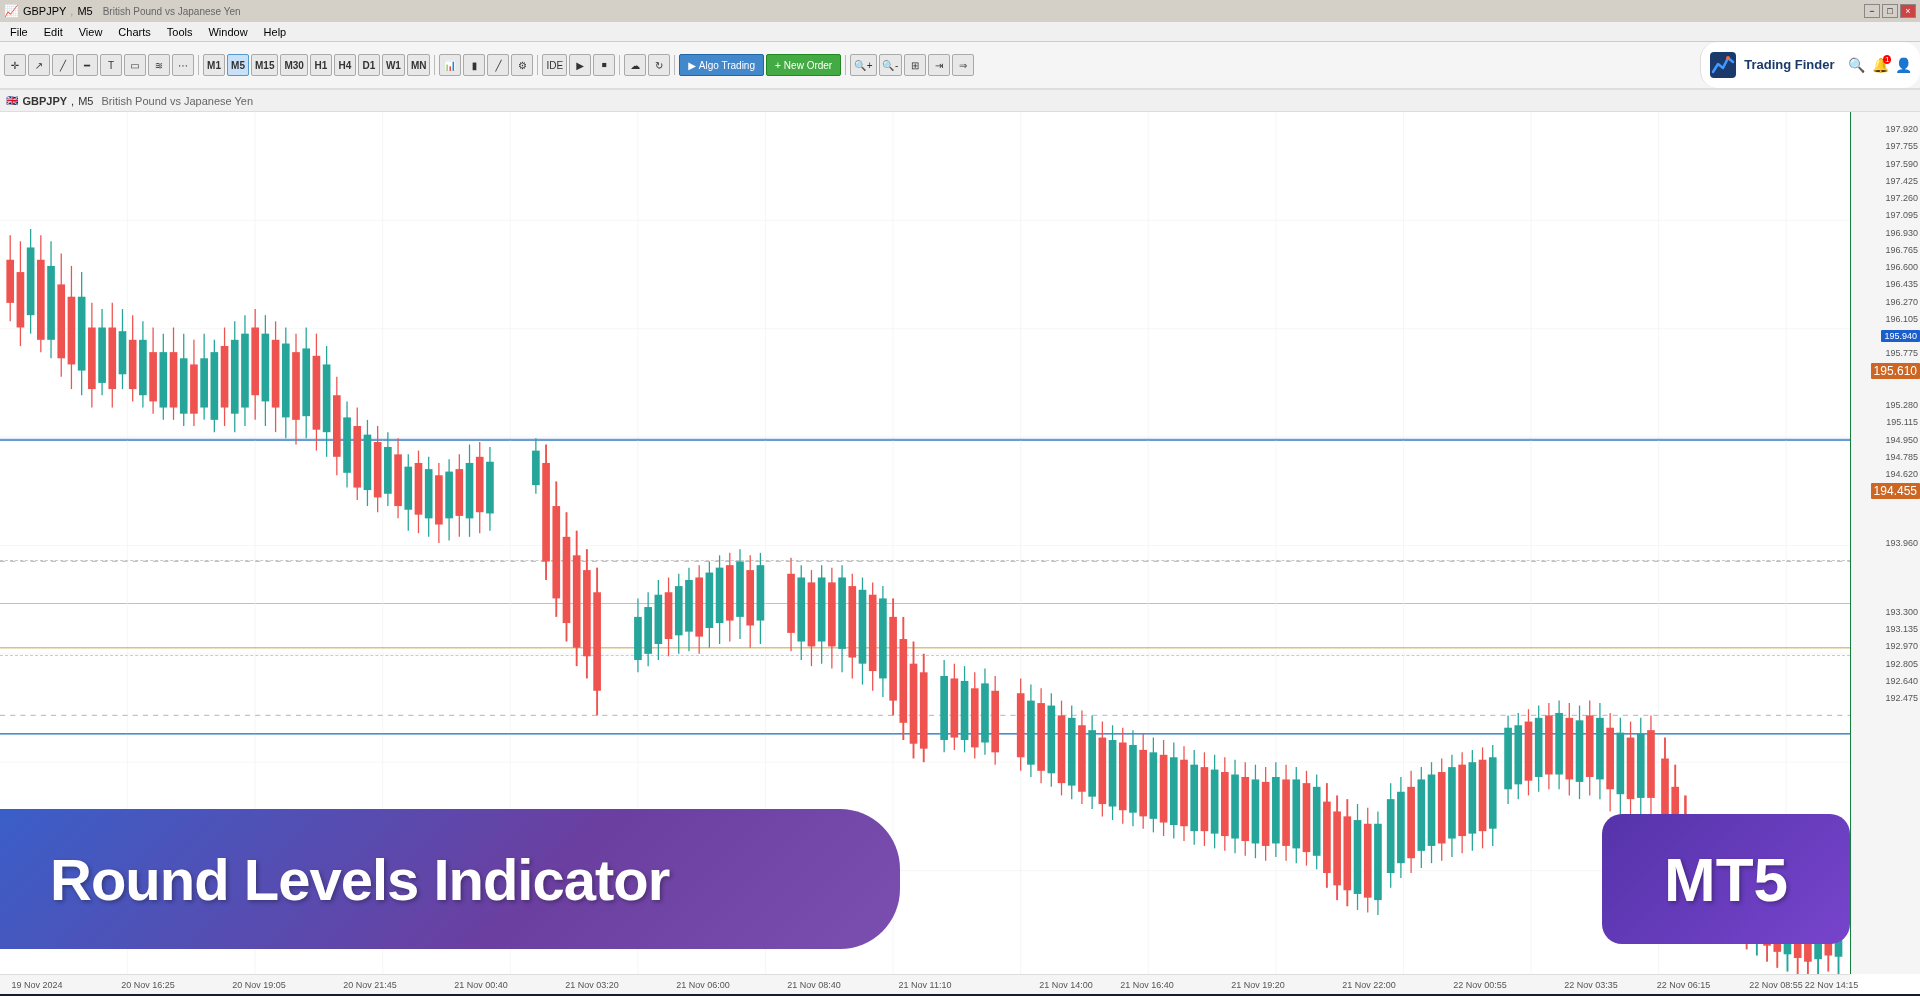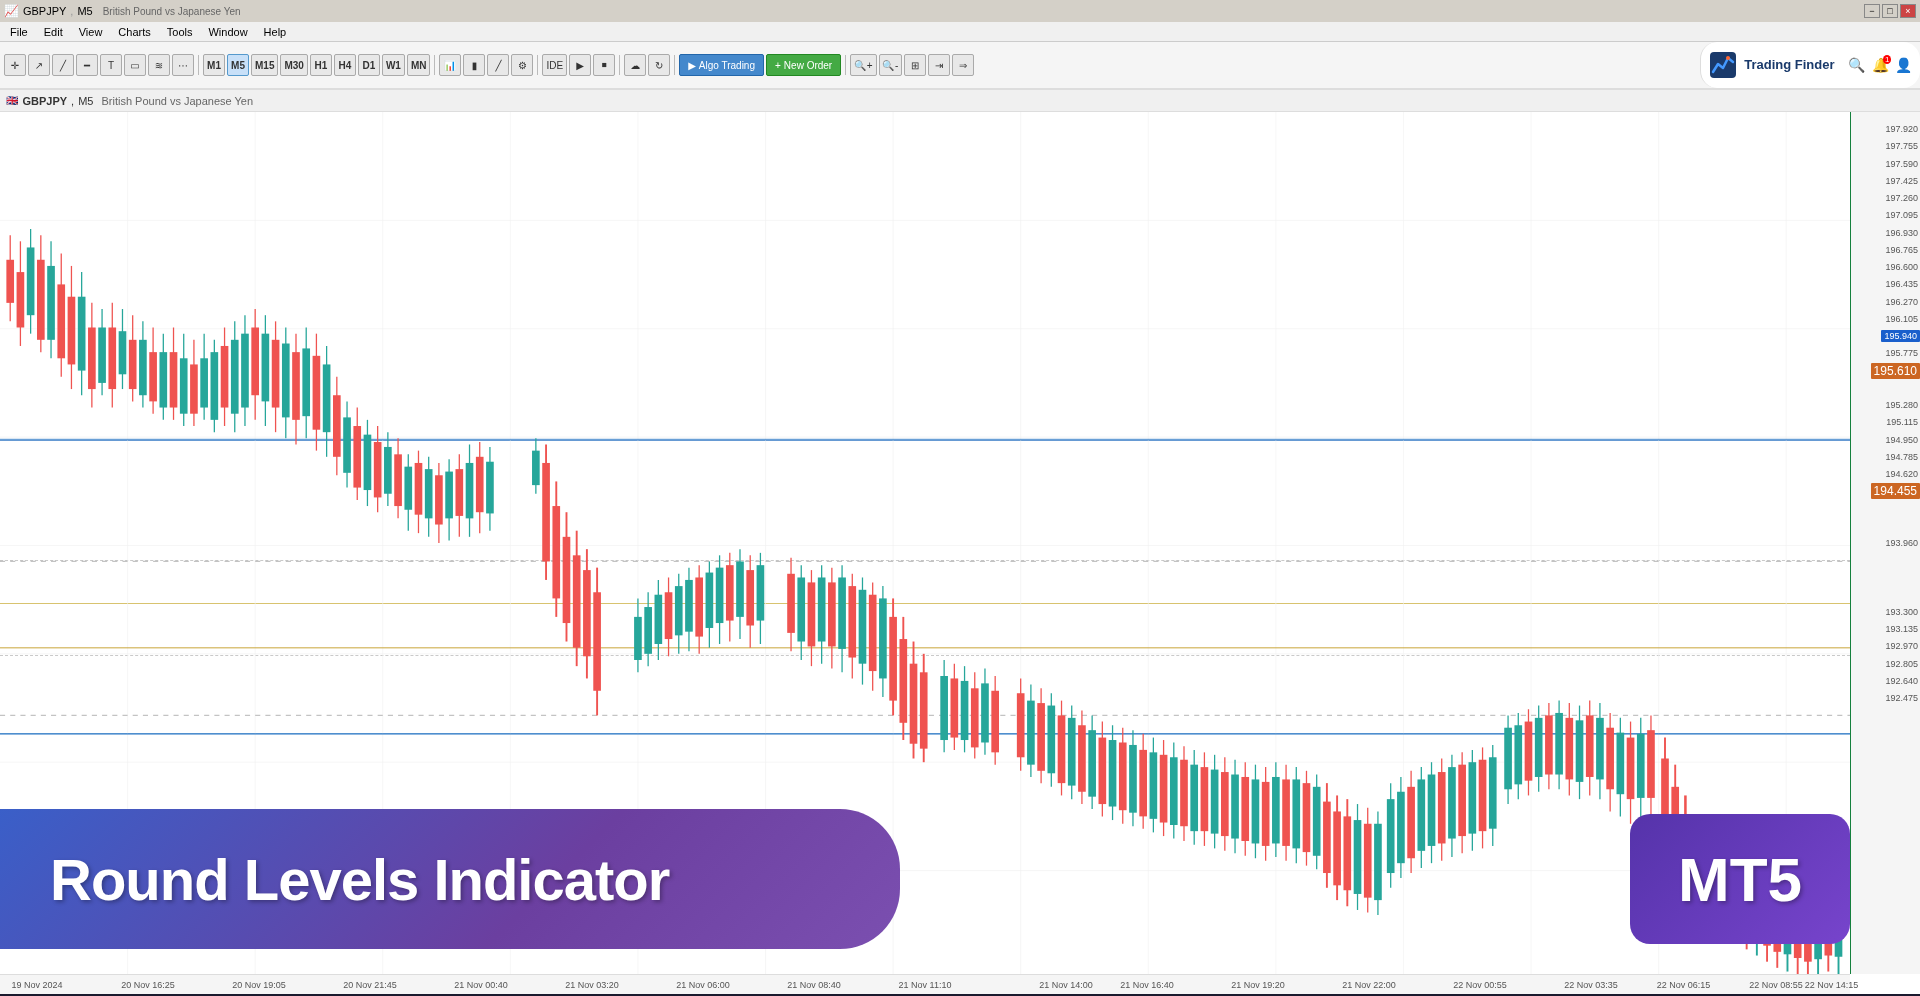--- a/index.html
+++ b/index.html
@@ -190,21 +190,21 @@
       font-size: 58px;
       font-weight: 900;
       letter-spacing: -1px;
       text-shadow: 2px 2px 4px rgba(0,0,0,0.3);
     }
     .banner-right {
       position: absolute;
       right: 70px;
       background: linear-gradient(135deg, #5533aa 0%, #7744cc 100%);
       height: 130px;
-      width: 220px;
+      width: 248px;
       border-radius: 20px 20px 20px 20px;
       display: flex;
       align-items: center;
       justify-content: center;
     }
     .banner-right-text {
       color: white;
       font-size: 62px;
       font-weight: 900;
       text-shadow: 2px 2px 4px rgba(0,0,0,0.3);

